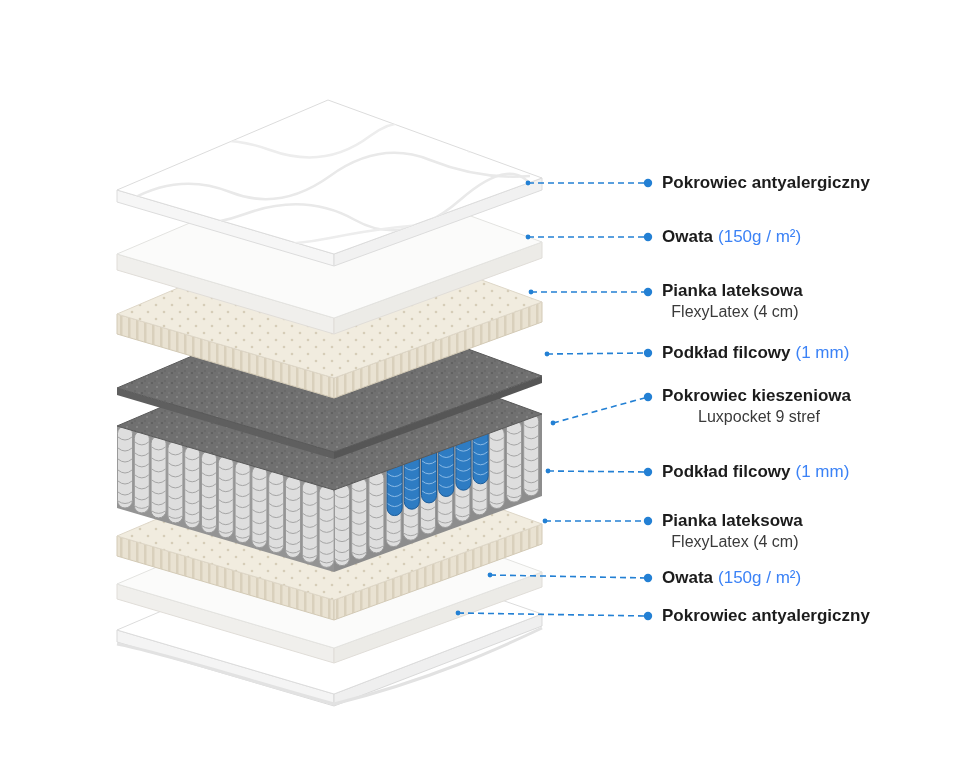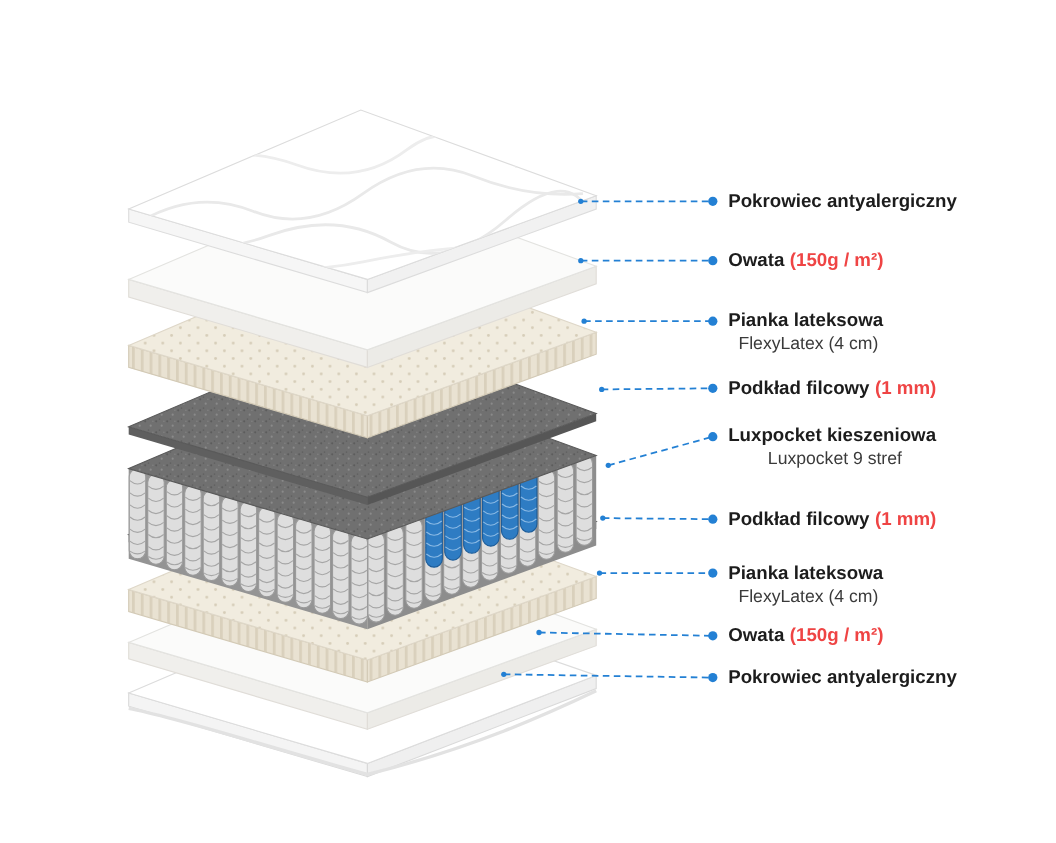--- a/index.html
+++ b/index.html
@@ -2,21 +2,21 @@
 <html><head>
 <meta charset="utf-8">
 <style>
   html,body{margin:0;padding:0;background:#fff;}
   #stage{position:relative;width:960px;height:766px;background:#ffffff;overflow:hidden;
          font-family:"Liberation Sans",sans-serif;}
   #mattress-svg{position:absolute;left:0;top:0;}
   .label-row{position:absolute;left:662px;}
   .title-line{line-height:22px;white-space:nowrap;}
   .title{font-weight:700;font-size:17px;color:#1c1c1c;}
-  .suffix{font-weight:700;font-size:17px;color:#ef4444;margin-left:5px;}
+  .suffix{font-weight:400;font-size:17px;color:#3b82f6;margin-left:5px;}
   .subline{font-weight:400;font-size:16px;color:#3a3a3a;line-height:20px;white-space:nowrap;text-align:center;}
 </style>
 </head>
 <body>
 
 <div id="stage">
 
   <svg id="mattress-svg" width="960" height="766" viewBox="0 0 960 766" xmlns="http://www.w3.org/2000/svg">
     <defs>
       <pattern id="felt" width="10" height="10" patternUnits="userSpaceOnUse">
@@ -190,21 +190,21 @@
   <div class="label-row" style="top:280px">
     <div class="title-line"><span class="title">Pianka lateksowa</span><span class="suffix"></span></div>
     <div class="subline">FlexyLatex (4 cm)</div>
   </div>
 
   <div class="label-row" style="top:342px">
     <div class="title-line"><span class="title">Podkład filcowy</span><span class="suffix">(1 mm)</span></div>
   </div>
 
   <div class="label-row" style="top:385px">
-    <div class="title-line"><span class="title">Luxpocket kieszeniowa</span><span class="suffix"></span></div>
+    <div class="title-line"><span class="title">Pokrowiec kieszeniowa</span><span class="suffix"></span></div>
     <div class="subline">Luxpocket 9 stref</div>
   </div>
 
   <div class="label-row" style="top:461px">
     <div class="title-line"><span class="title">Podkład filcowy</span><span class="suffix">(1 mm)</span></div>
   </div>
 
   <div class="label-row" style="top:510px">
     <div class="title-line"><span class="title">Pianka lateksowa</span><span class="suffix"></span></div>
     <div class="subline">FlexyLatex (4 cm)</div>

